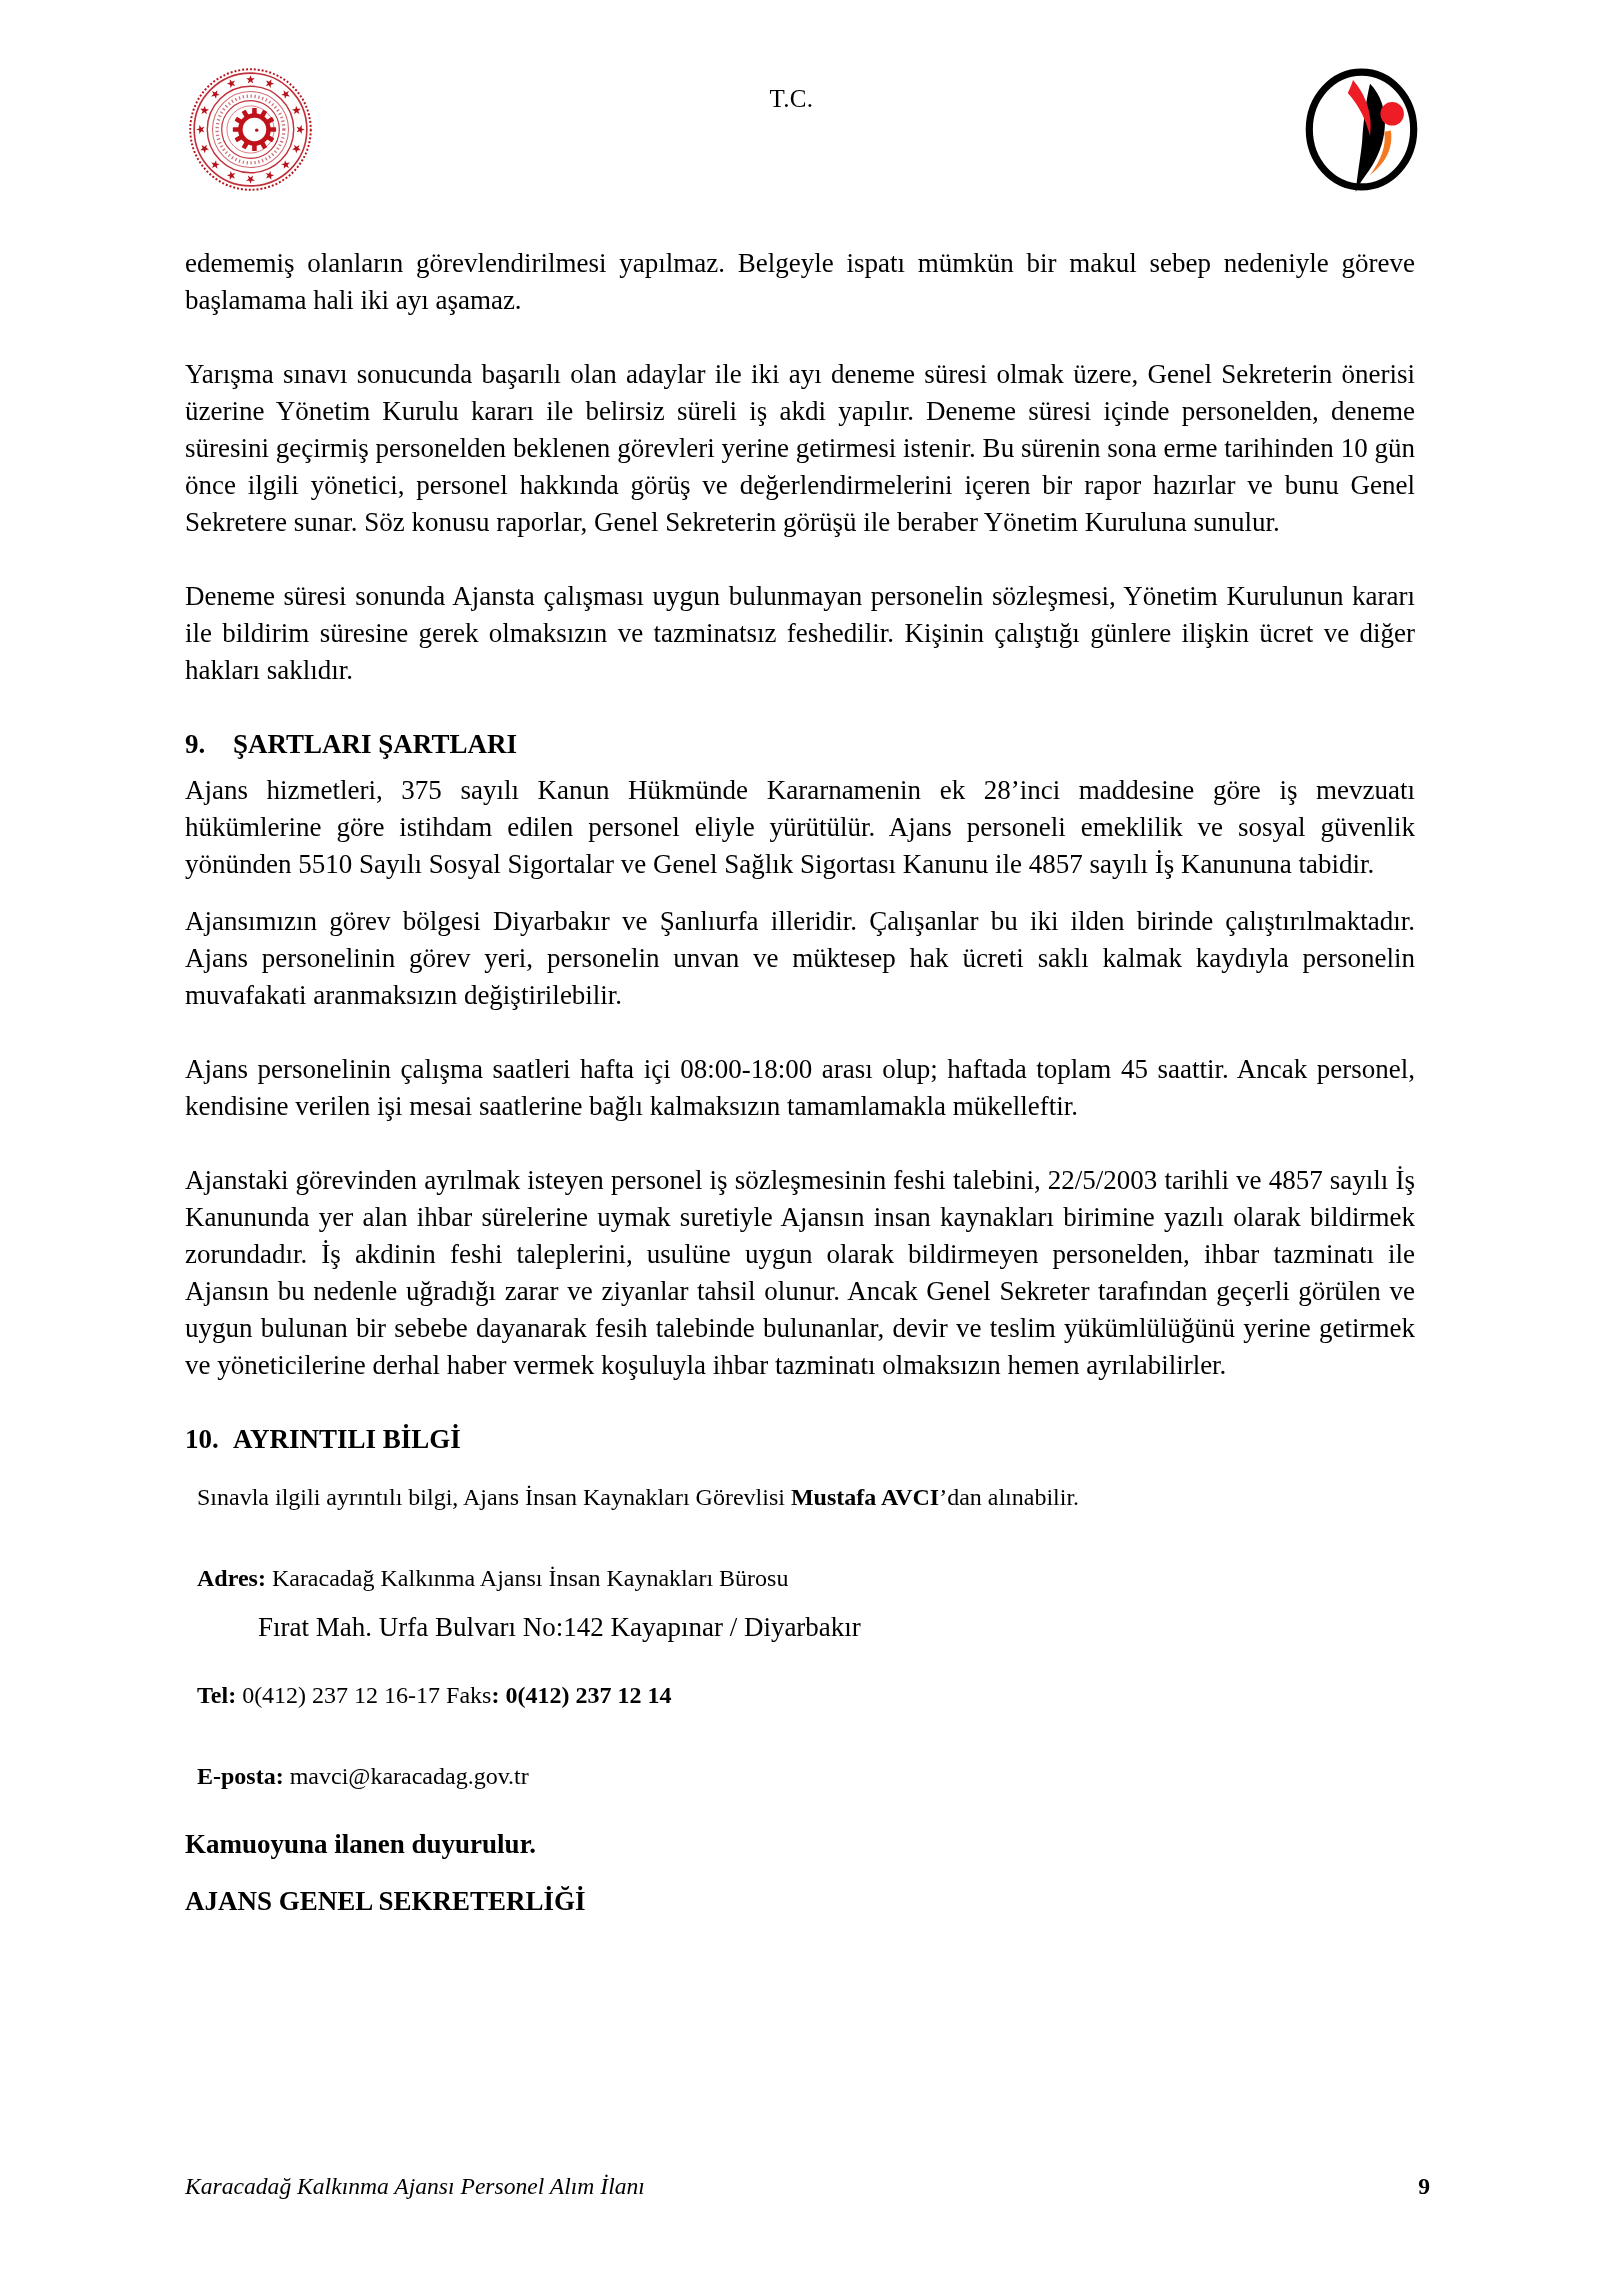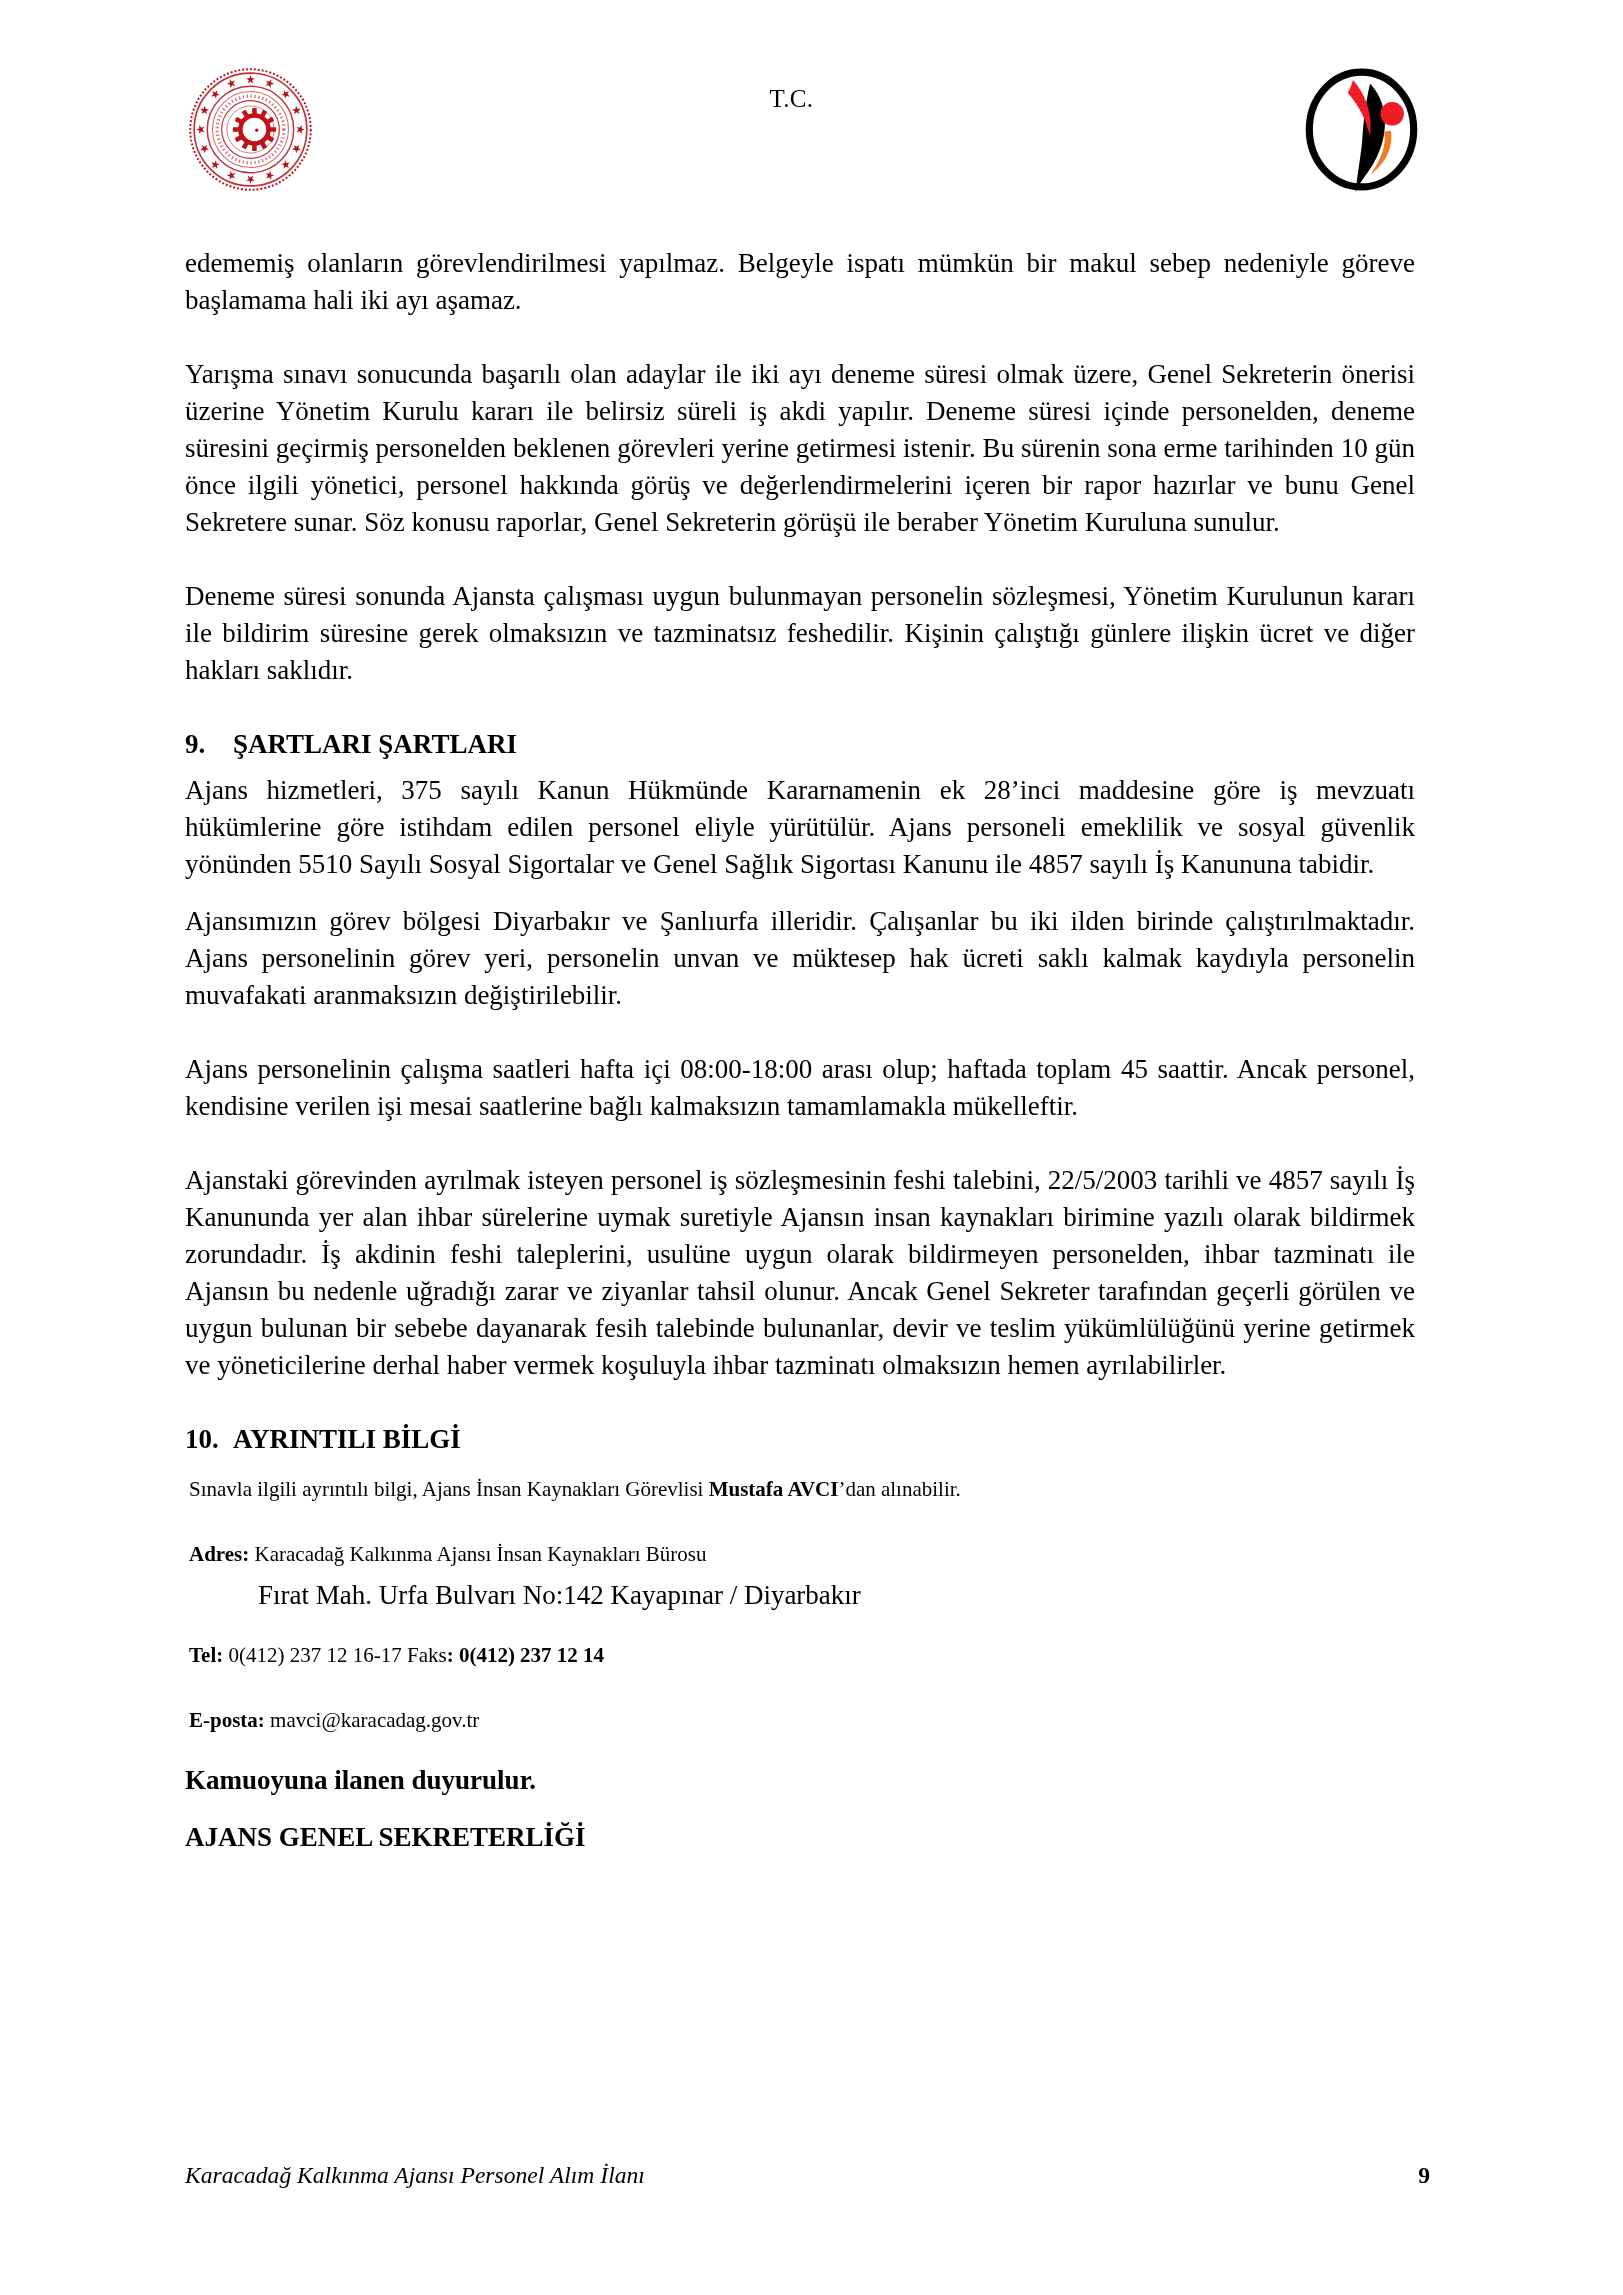--- a/index.html
+++ b/index.html
@@ -95,44 +95,44 @@
     font-weight: bold;
     display: flex;
     align-items: baseline;
   }
   h2.section-heading .num {
     display: inline-block;
     min-width: 48px;
   }
 
   .info-line {
-    font-size: 21px;
-    line-height: 37px;
-    margin: 4px;
+    font-size: 24px;
+    line-height: 37px;
+    margin: 12px;
   }
   .info-line .lbl { font-weight: bold; }
   .addr-second {
     font-size: 27px;
     line-height: 37px;
     margin: 0;
     padding-left: 73px;
   }
   .strong-line {
     font-size: 27px;
     line-height: 37px;
     margin: 0;
     font-weight: bold;
   }
   b.inline-bold { font-weight: bold; }
 
   
   .doc-footer {
     position: absolute;
     left: 185px;
-    bottom: 106px;
+    bottom: 95px;
     width: 1245px;
     display: flex;
     align-items: baseline;
     justify-content: space-between;
   }
   .footer-text {
     font-size: 23.6px;
     font-style: italic;
     line-height: 1.2;
   }

